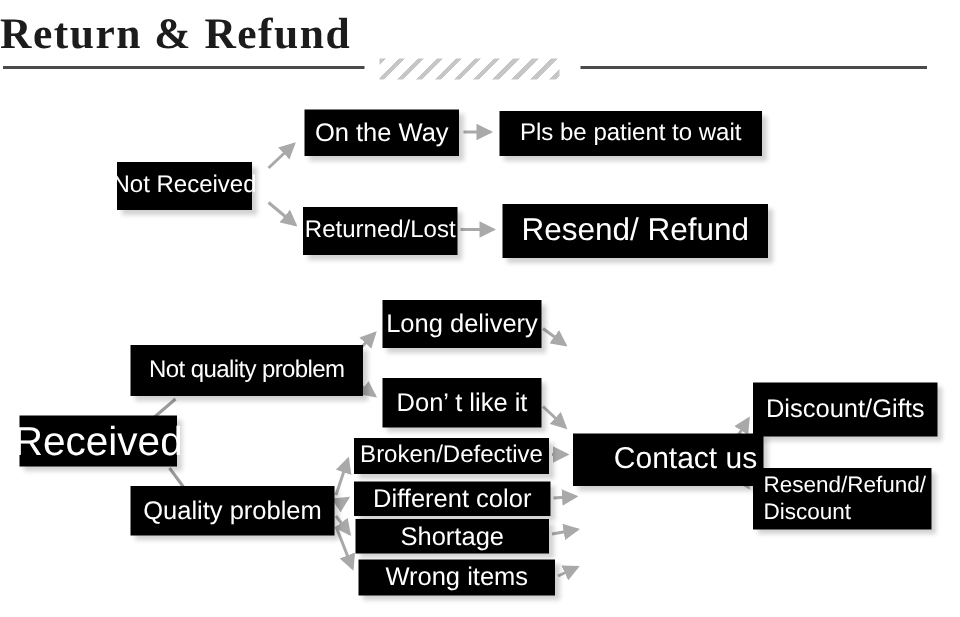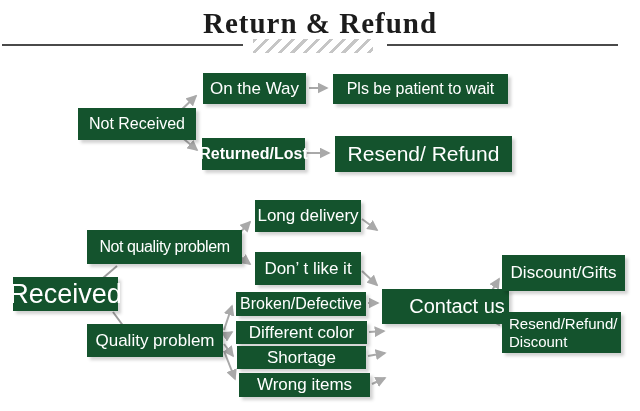--- a/index.html
+++ b/index.html
@@ -1,42 +1,42 @@
 <!DOCTYPE html>
 <html><head>
 <meta charset="utf-8">
 <style>
   html,body{margin:0;padding:0;background:#fff;}
   .canvas{
     position:relative;width:640px;height:411px;background:#ffffff;
     font-family:"Liberation Sans","DejaVu Sans",sans-serif;overflow:hidden;
   }
   .title{
-    position:absolute;left:0;top:7px;width:640px;text-align:center;
+    position:absolute;left:0;top:7px;width:640px;text-align:left;
     font-family:"Liberation Serif","DejaVu Serif",serif;font-weight:700;
     font-size:29px;color:#1c1c1c;letter-spacing:1px;
   }
   .rule{position:absolute;top:44px;height:2px;background:#4a4a4a;}
   .rule-left{left:2px;width:241px;}
   .rule-right{left:387px;width:231px;}
   .hatch{
     position:absolute;left:253px;top:39px;width:120px;height:14px;
     background:repeating-linear-gradient(135deg,#c6c6c6 0 3px,transparent 3px 9px);
   }
   .edges{position:absolute;left:0;top:0;}
   .node{
-    position:absolute;background:#14532d;color:#ffffff;
+    position:absolute;background:#000000;color:#ffffff;
     display:flex;align-items:center;justify-content:center;
     font-size:17px;white-space:nowrap;
     box-shadow:3px 3px 3px rgba(0,0,0,0.18);
   }
-  .n-not-received{left:78px;top:108px;width:118px;height:32px;font-size:16px;}
+  .n-not-received{left:78px;top:108px;width:90px;height:32px;font-size:16px;}
   .n-on-the-way{left:203px;top:73px;width:103px;height:31px;}
   .n-pls-wait{left:333px;top:74px;width:175px;height:30px;font-size:16px;}
-  .n-returned-lost{left:202px;top:138px;width:103px;height:32px;font-size:16px;font-weight:bold;}
+  .n-returned-lost{left:202px;top:138px;width:103px;height:32px;font-size:16px;}
   .n-resend-refund{left:335px;top:136px;width:177px;height:36px;font-size:21px;}
   .n-received{left:13px;top:277px;width:105px;height:34px;font-size:27px;}
   .n-not-quality{left:87px;top:230px;width:155px;height:34px;font-size:16px;letter-spacing:-0.4px;}
   .n-long-delivery{left:255px;top:200px;width:106px;height:32px;}
   .n-dont-like{left:255px;top:252px;width:106px;height:33px;}
   .n-quality{left:87px;top:324px;width:136px;height:33px;font-size:17px;text-align:center;}
   .n-broken{left:236px;top:292px;width:130px;height:24px;font-size:16px;}
   .n-different{left:236px;top:321px;width:131px;height:23px;}
   .n-shortage{left:237px;top:346px;width:129px;height:23px;}
   .n-wrong{left:239px;top:373px;width:131px;height:24px;}

